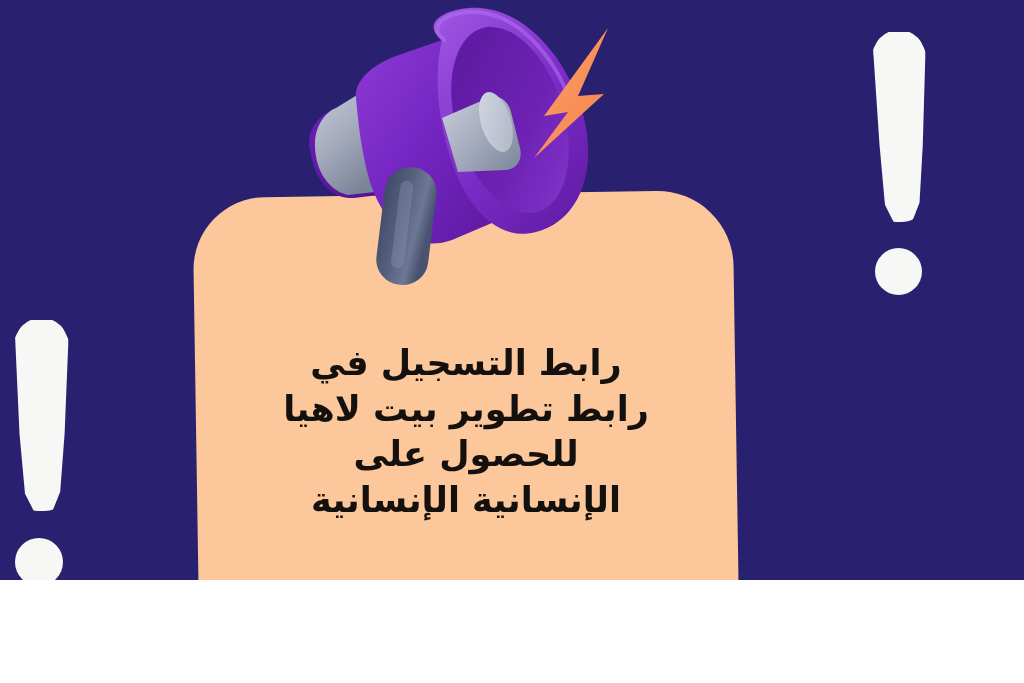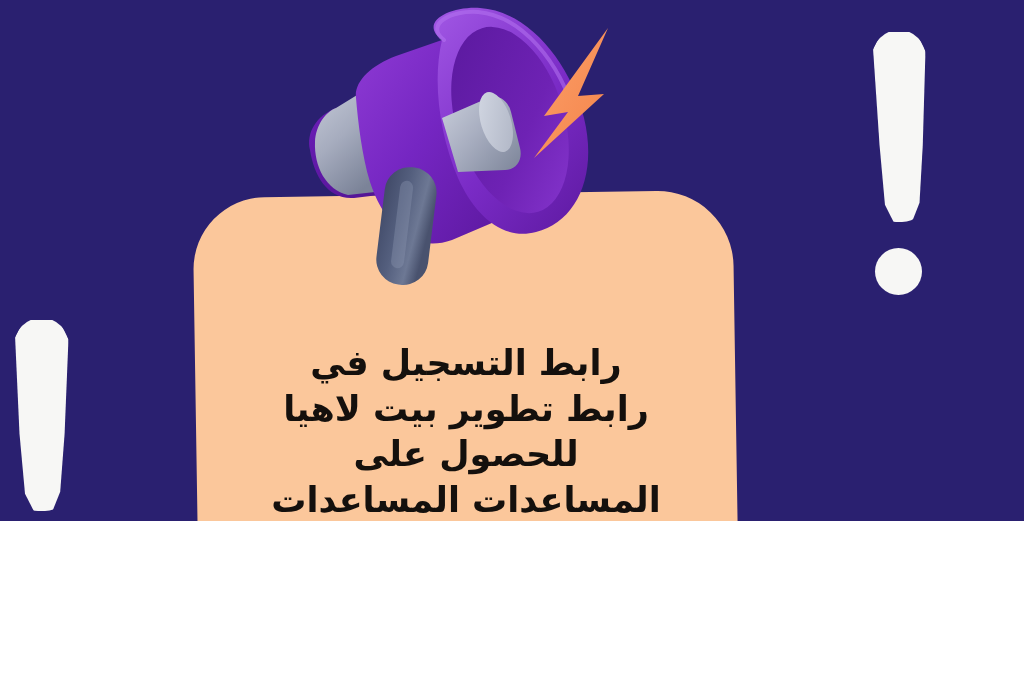--- a/index.html
+++ b/index.html
@@ -4,21 +4,21 @@
 <title>Announcement Card</title>
 <style>
   * { margin:0; padding:0; box-sizing:border-box; }
   html, body {
     width:1024px; height:683px;
     overflow:hidden;
     font-family:"DejaVu Sans", sans-serif;
   }
   #poster {
     position:relative;
-    width:1024px; height:521px;
+    width:1024px; height:580px;
     background:#2A2070;
     overflow:hidden;
   }
 
   
   .excl { position:absolute; }
   .excl .stem {
     position:absolute;
     background:#F7F7F5;
     left:0; top:0;
@@ -101,21 +101,21 @@
   <div class="excl" id="excl-left">
     <div class="stem"></div>
     <div class="dot"></div>
   </div>
 
   <div id="card">
     <div id="card-inner">
       <div class="card-line">رابط التسجيل في</div>
       <div class="card-line">رابط تطوير بيت لاهيا</div>
       <div class="card-line">للحصول على</div>
-      <div class="card-line">المساعدات المساعدات</div>
+      <div class="card-line">الإنسانية الإنسانية</div>
     </div>
   </div>
 
   <svg id="megaphone" viewBox="0 0 350 300">
     <defs>
       <linearGradient id="coneOuter" x1="0" y1="0.1" x2="1" y2="0.95">
         <stop offset="0%" stop-color="#8B38D2"></stop>
         <stop offset="42%" stop-color="#7526C2"></stop>
         <stop offset="100%" stop-color="#5A179C"></stop>
       </linearGradient>

